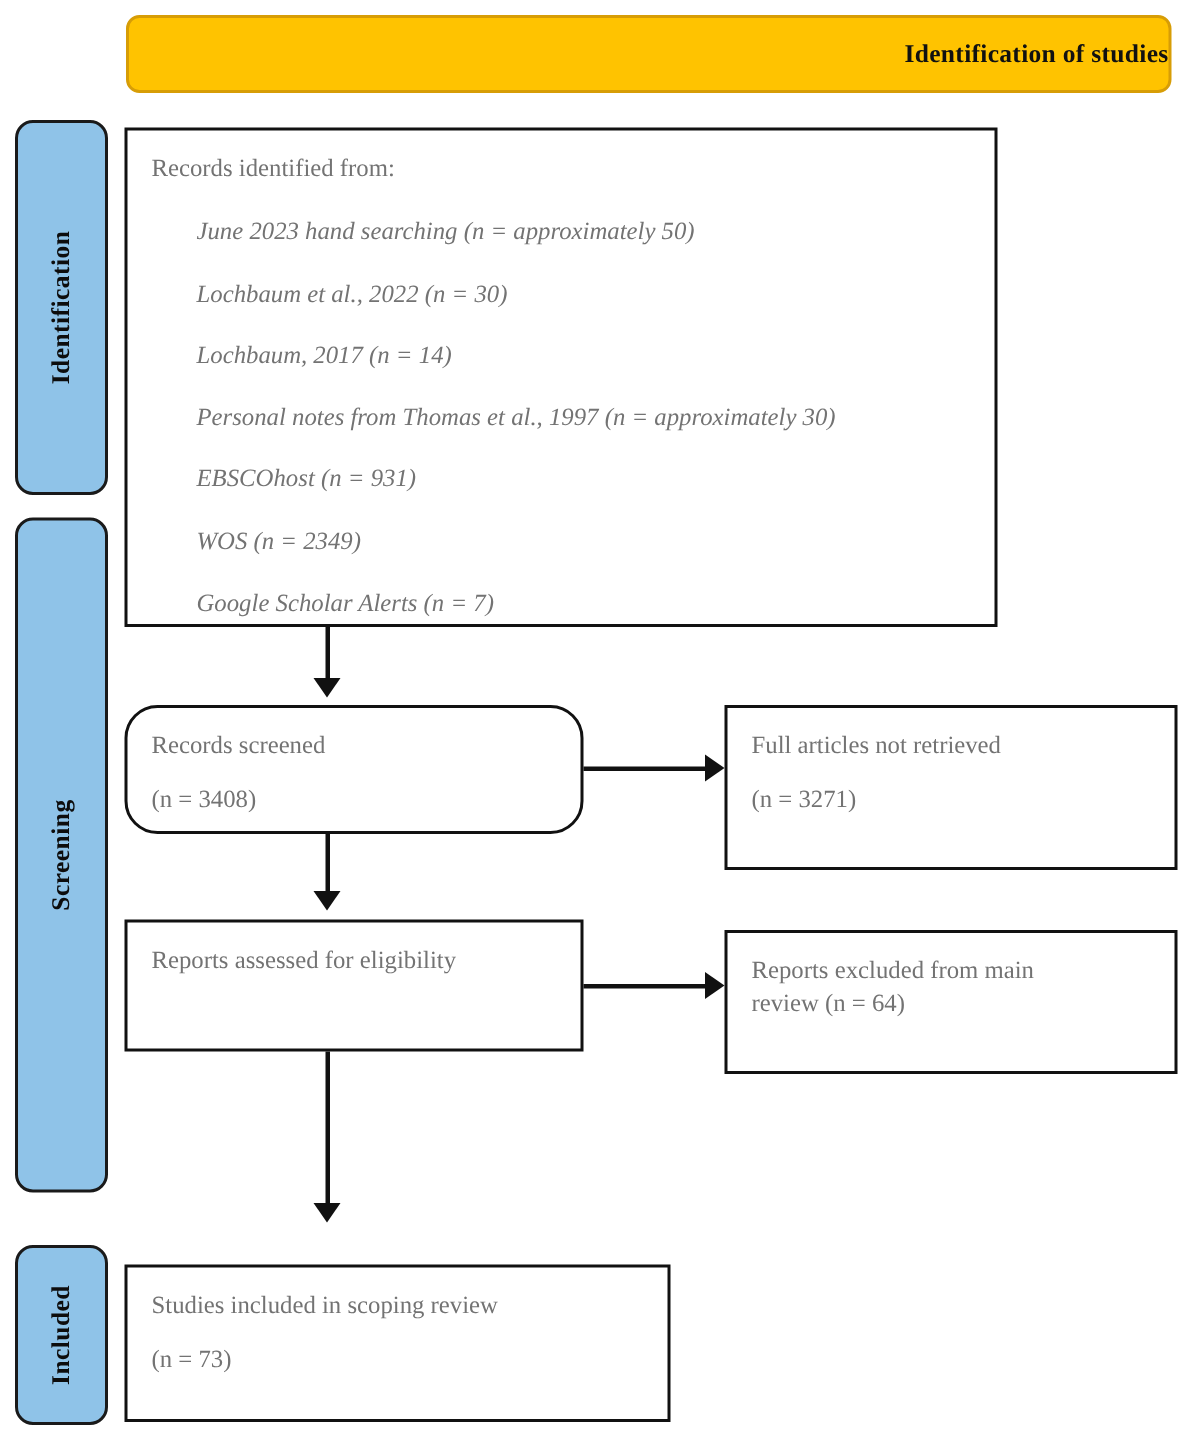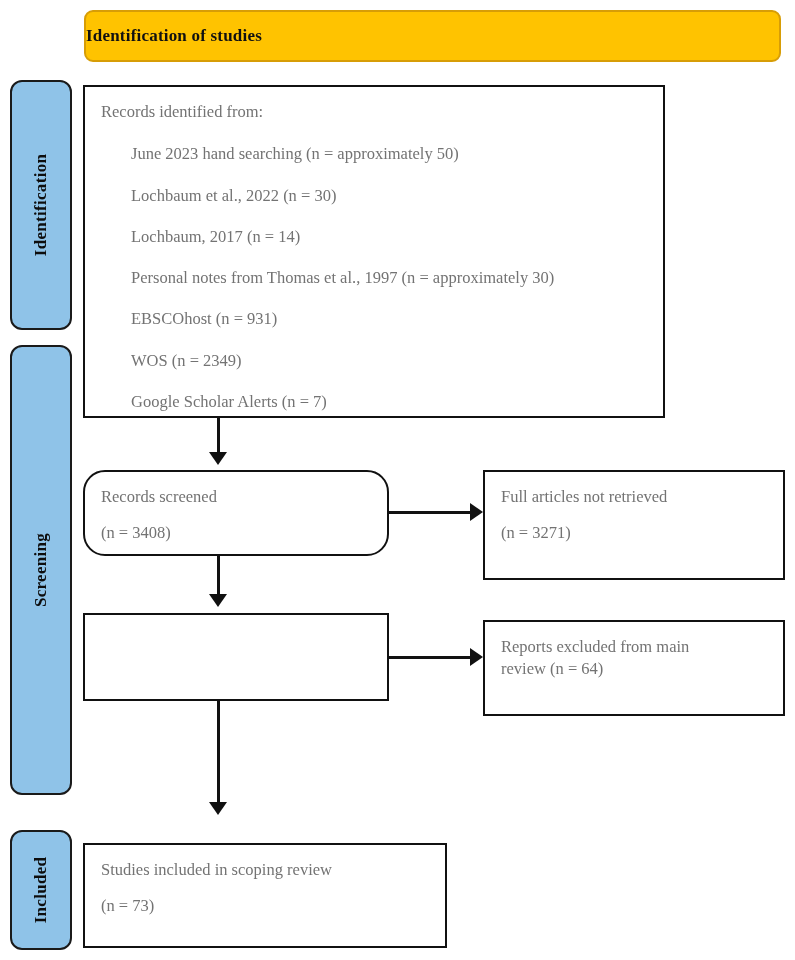--- a/index.html
+++ b/index.html
@@ -29,21 +29,21 @@
     left: 84px;
     top: 10px;
     width: 697px;
     height: 52px;
     background: #ffc300;
     border: 2px solid #d79d06;
     border-radius: 9px;
     box-sizing: border-box;
     display: flex;
     align-items: center;
-    justify-content: flex-start;
+    justify-content: flex-end;
   }
   .banner-text {
     font-weight: bold;
     font-size: 17px;
     letter-spacing: 0.2px;
     color: #111111;
   }
 
   
   .stage {
@@ -80,21 +80,21 @@
   }
   .box-line {
     font-size: 16.5px;
     line-height: 1.35;
     color: #737373;
   }
   .box-line + .box-line { margin-top: 14px; }
 
   .box-identification { left: 83px;  top: 85px;  width: 582px; height: 333px; }
   .box-identification .box-line.header { margin-bottom: 20px; }
-  .box-identification .src { margin-left: 30px; margin-top: 0; margin-bottom: 19px; }
+  .box-identification .src { margin-left: 30px; margin-top: 0; margin-bottom: 19px; font-style: italic; }
   .box-identification .src:last-child { margin-bottom: 0; }
 
   .box-records-screened   { left: 83px;  top: 470px; width: 306px; height: 86px; border-radius: 22px; }
   .box-not-retrieved      { left: 483px; top: 470px; width: 302px; height: 110px; }
   .box-eligibility        { left: 83px;  top: 613px; width: 306px; height: 88px; }
   .box-excluded           { left: 483px; top: 620px; width: 302px; height: 96px; }
   .box-included           { left: 83px;  top: 843px; width: 364px; height: 105px; }
 
   .box-excluded .box-line + .box-line { margin-top: 0; }
 
@@ -174,20 +174,21 @@
     <div class="box-line">Records screened</div>
     <div class="box-line">(n = 3408)</div>
   </div>
 
   <div class="box box-not-retrieved">
     <div class="box-line">Full articles not retrieved</div>
     <div class="box-line">(n = 3271)</div>
   </div>
 
   <div class="box box-eligibility">
+    <div class="box-line">Reports assessed for eligibility</div>
   </div>
 
   <div class="box box-excluded">
     <div class="box-line">Reports excluded from main</div>
     <div class="box-line">review (n = 64)</div>
   </div>
 
   <div class="box box-included">
     <div class="box-line">Studies included in scoping review</div>
     <div class="box-line">(n = 73)</div>

